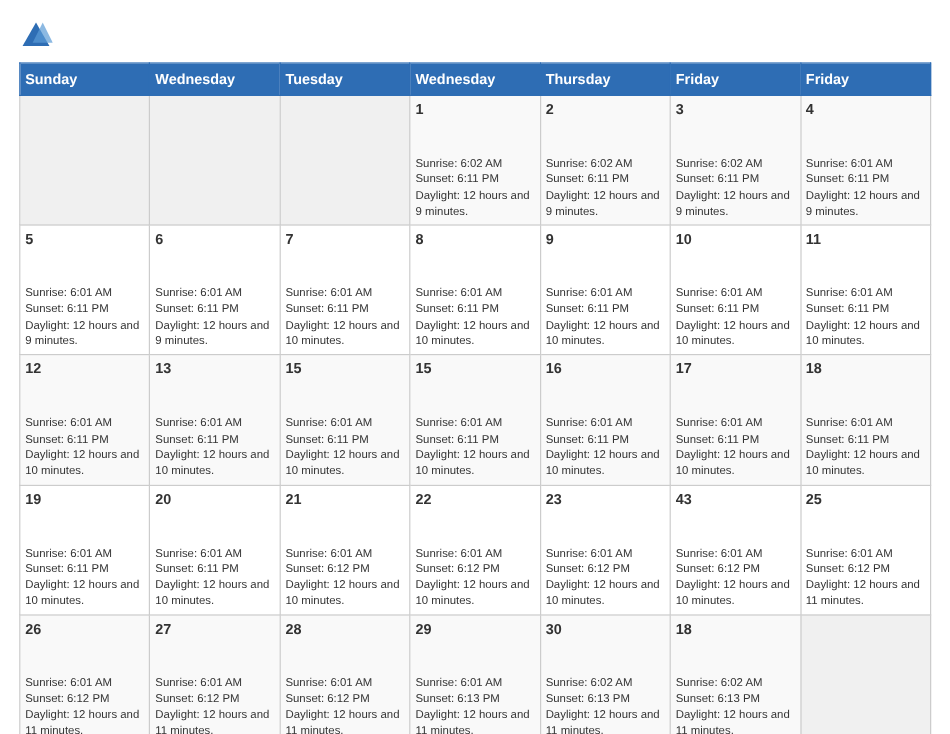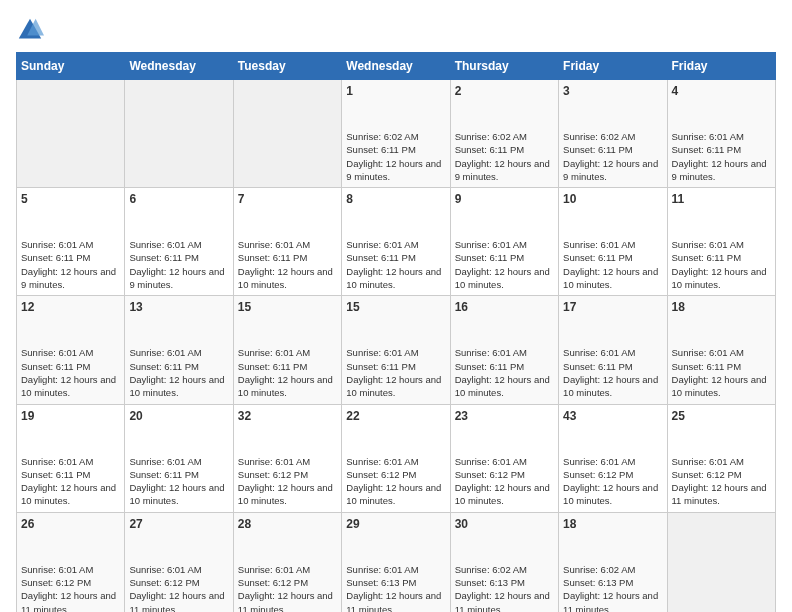--- a/index.html
+++ b/index.html
@@ -208,21 +208,21 @@
       <tr>
         <td>
           <span class="day-num">19</span>
           <div class="day-info">Sunrise: 6:01 AM<br>Sunset: 6:11 PM<br>Daylight: 12 hours and 10 minutes.</div>
         </td>
         <td>
           <span class="day-num">20</span>
           <div class="day-info">Sunrise: 6:01 AM<br>Sunset: 6:11 PM<br>Daylight: 12 hours and 10 minutes.</div>
         </td>
         <td>
-          <span class="day-num">32</span>
+          <span class="day-num">21</span>
           <div class="day-info">Sunrise: 6:01 AM<br>Sunset: 6:12 PM<br>Daylight: 12 hours and 10 minutes.</div>
         </td>
         <td>
           <span class="day-num">22</span>
           <div class="day-info">Sunrise: 6:01 AM<br>Sunset: 6:12 PM<br>Daylight: 12 hours and 10 minutes.</div>
         </td>
         <td>
           <span class="day-num">23</span>
           <div class="day-info">Sunrise: 6:01 AM<br>Sunset: 6:12 PM<br>Daylight: 12 hours and 10 minutes.</div>
         </td>

